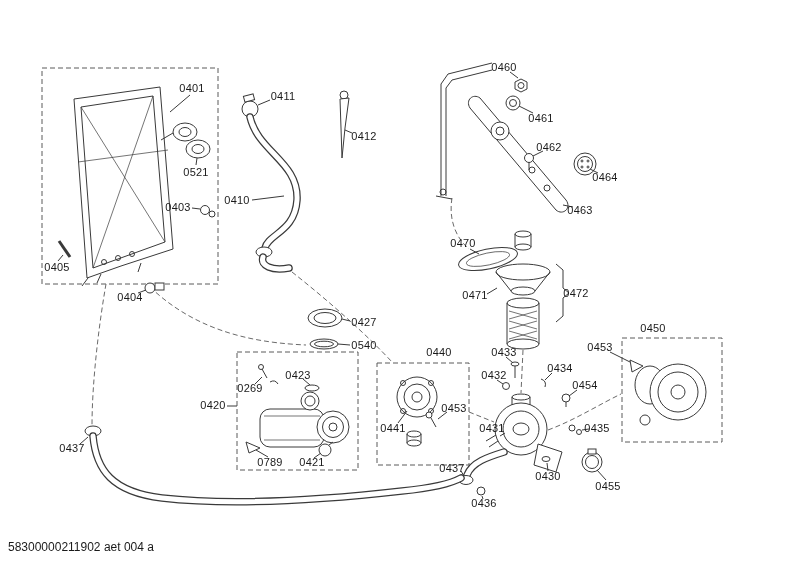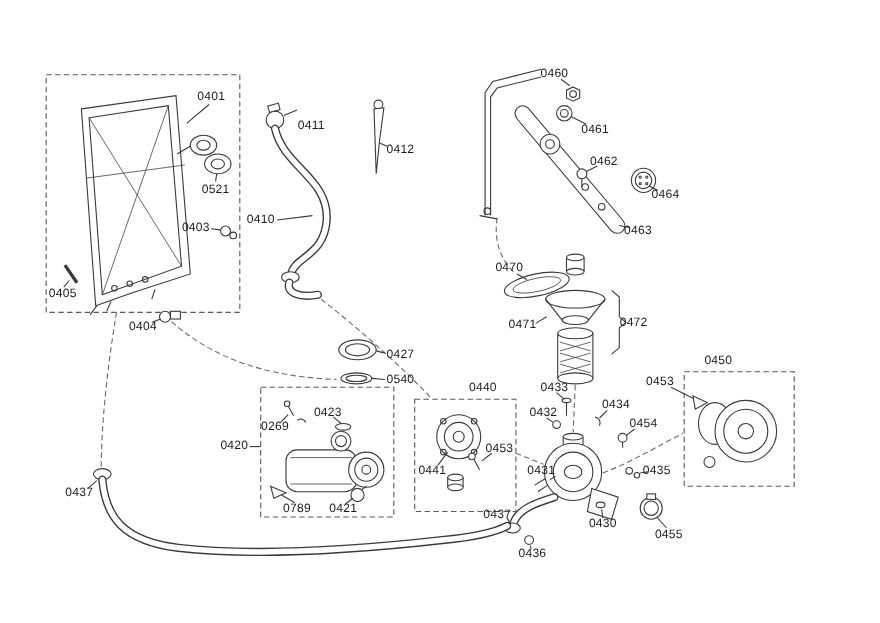--- a/index.html
+++ b/index.html
@@ -267,21 +267,21 @@
 
     <g>
       <ellipse class="lnw" cx="93" cy="431" rx="8" ry="5"></ellipse>
       <path class="hoseO" d="M93,436 C96,470 112,492 162,498 C242,507 340,498 402,491 C432,488 452,483 461,478"></path>
       <path class="hoseI" d="M93,436 C96,470 112,492 162,498 C242,507 340,498 402,491 C432,488 452,483 461,478"></path>
       <line class="ln" x1="80" y1="444" x2="88" y2="437"></line>
     </g>
   </svg>
 
   <div class="callout" style="left:192px;top:88px">0401</div>
-  <div class="callout" style="left:283px;top:114px">0411</div>
+  <div class="callout" style="left:283px;top:96px">0411</div>
   <div class="callout" style="left:364px;top:136px">0412</div>
   <div class="callout" style="left:196px;top:172px">0521</div>
   <div class="callout" style="left:237px;top:200px">0410</div>
   <div class="callout" style="left:178px;top:207px">0403</div>
   <div class="callout" style="left:57px;top:267px">0405</div>
   <div class="callout" style="left:130px;top:297px">0404</div>
 
   <div class="callout" style="left:504px;top:67px">0460</div>
   <div class="callout" style="left:541px;top:118px">0461</div>
   <div class="callout" style="left:549px;top:147px">0462</div>
@@ -313,14 +313,15 @@
   <div class="callout" style="left:597px;top:428px">0435</div>
   <div class="callout" style="left:492px;top:428px">0431</div>
   <div class="callout" style="left:72px;top:448px">0437</div>
   <div class="callout" style="left:270px;top:462px">0789</div>
   <div class="callout" style="left:312px;top:462px">0421</div>
   <div class="callout" style="left:548px;top:476px">0430</div>
   <div class="callout" style="left:452px;top:468px">0437</div>
   <div class="callout" style="left:608px;top:486px">0455</div>
   <div class="callout" style="left:484px;top:503px">0436</div>
 
+  <div class="footer-text">58300000211902 aet 004 a</div>
 
 </div>
 
 </body></html>

